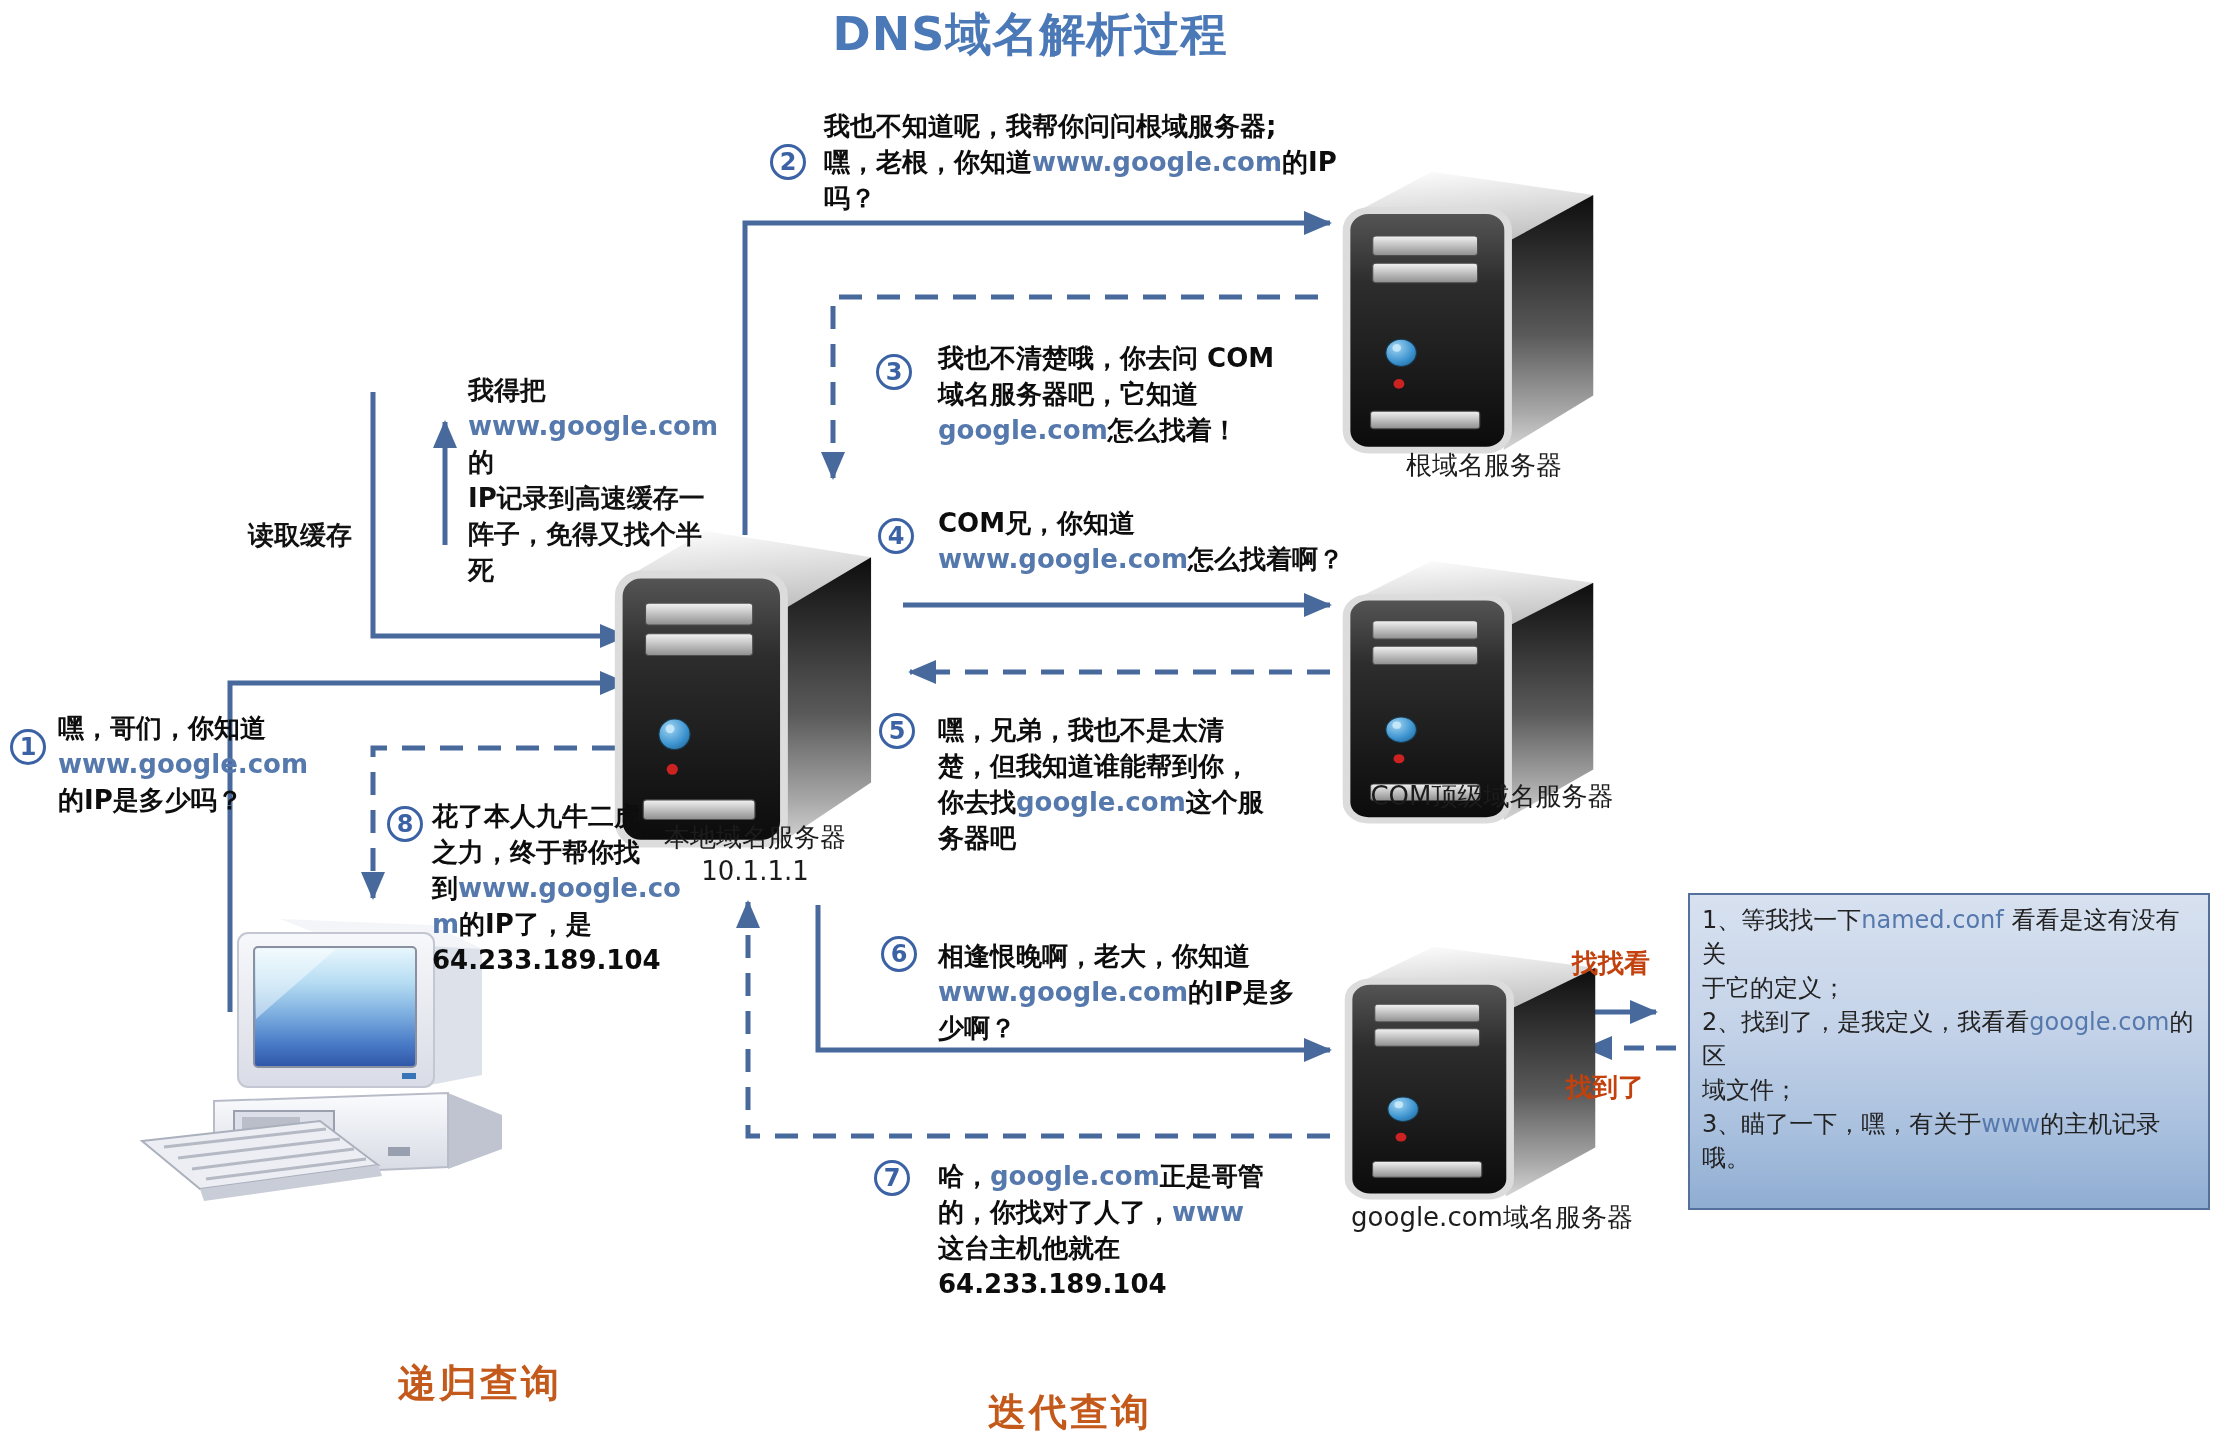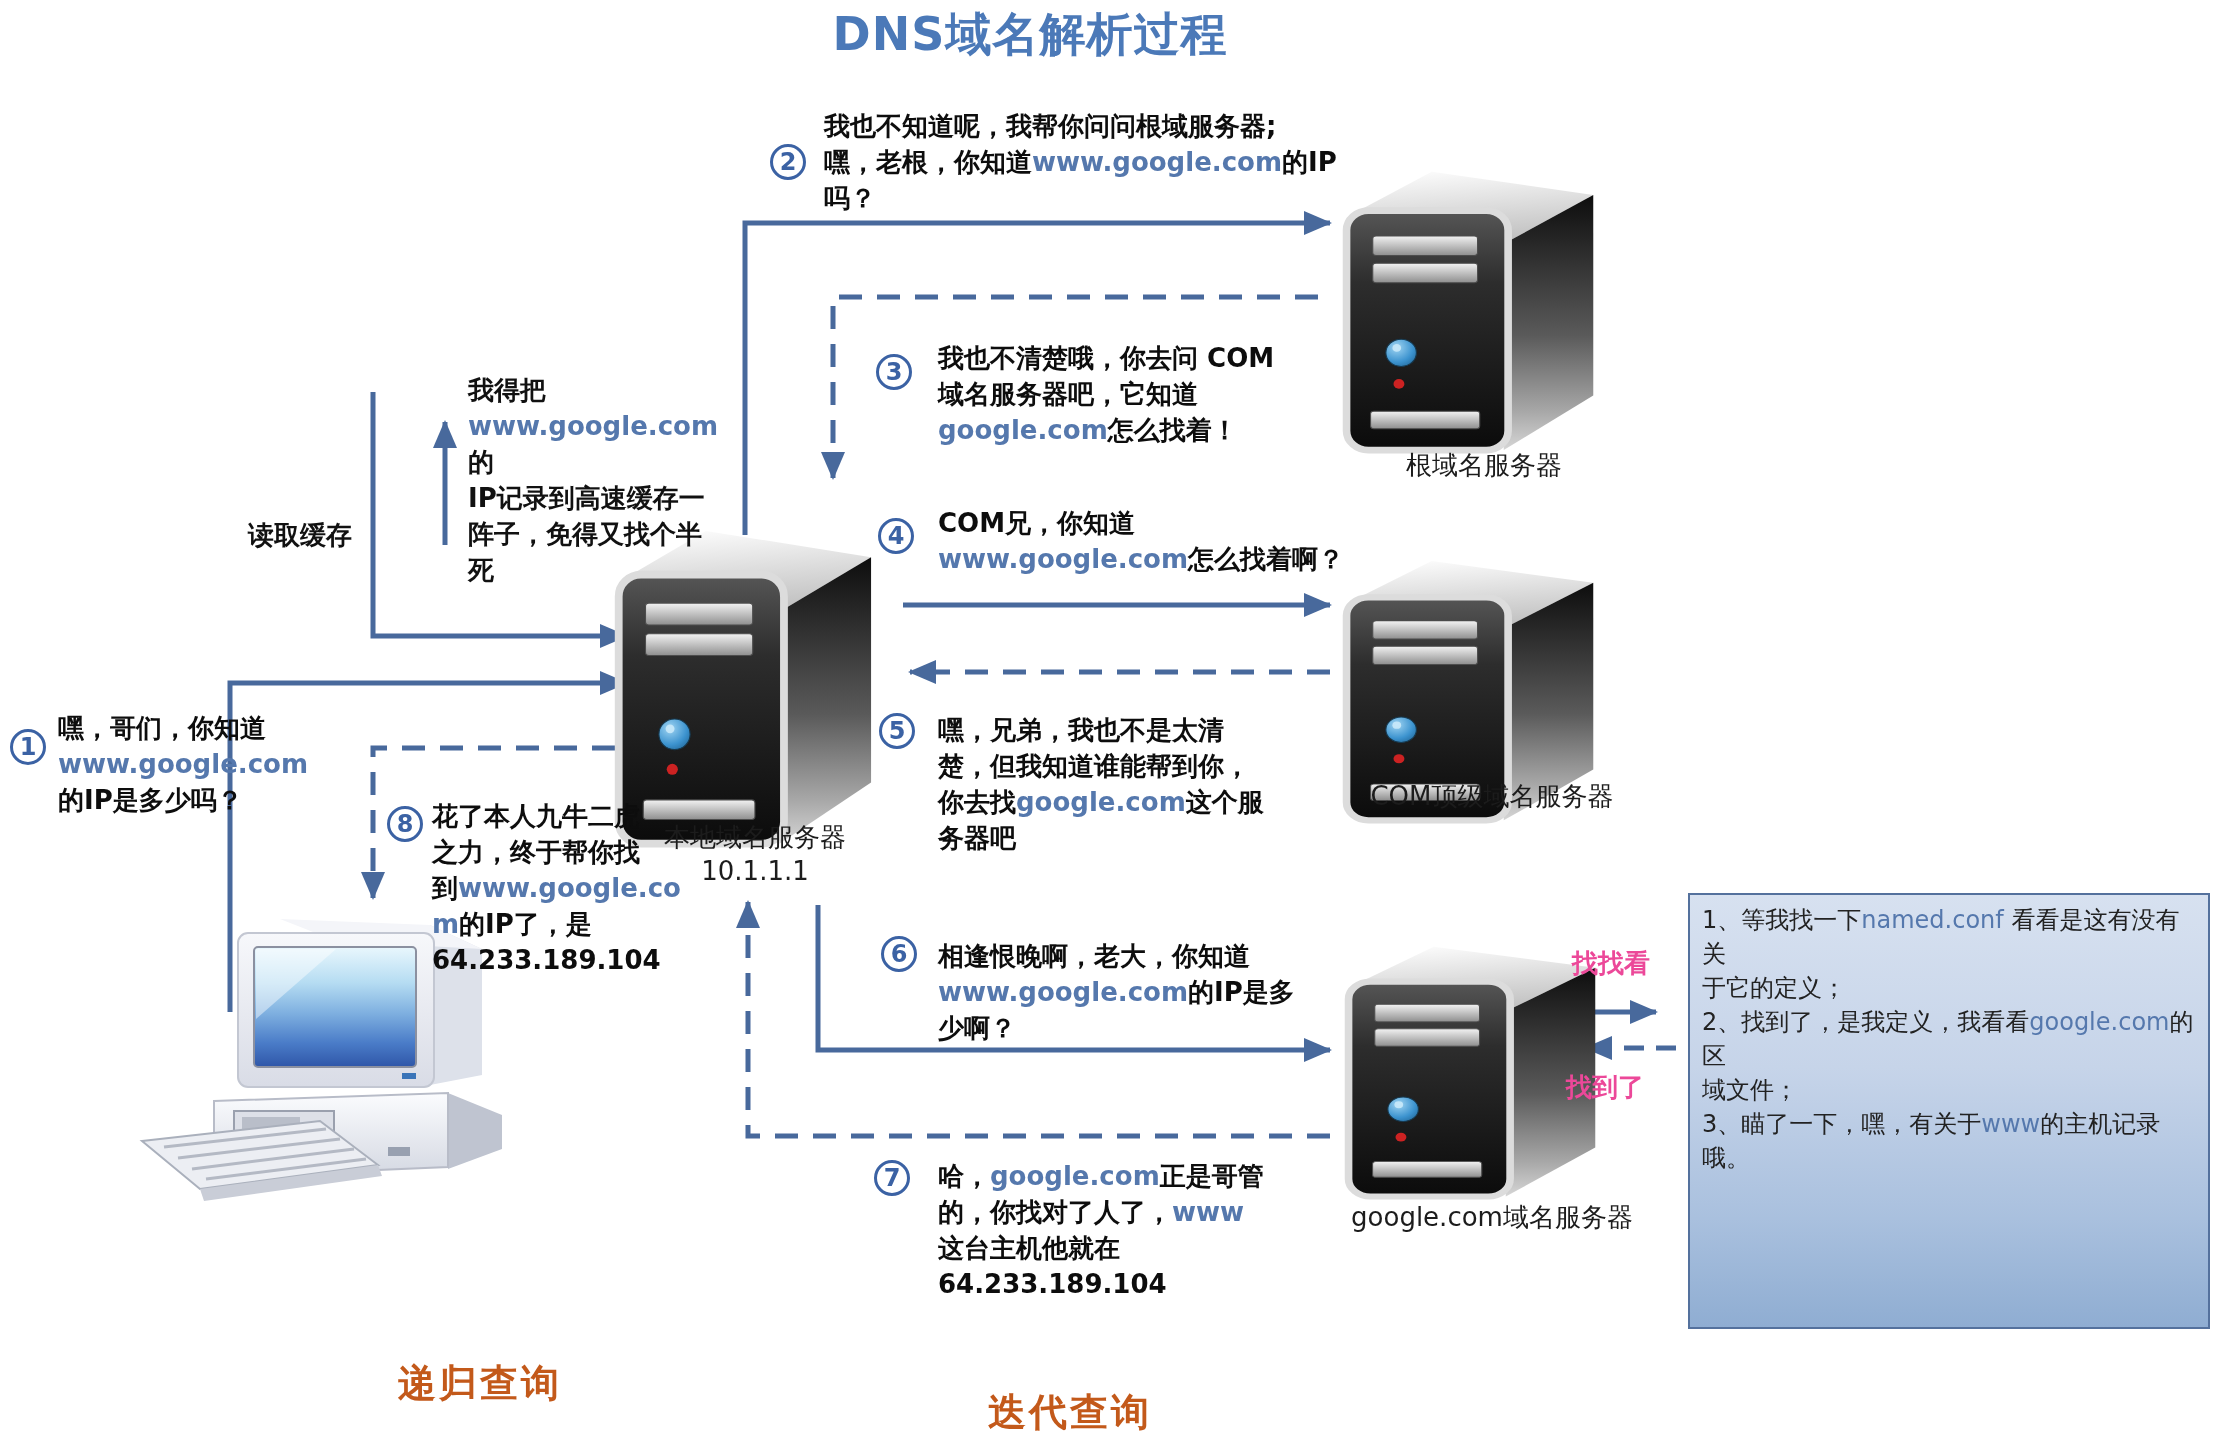--- a/index.html
+++ b/index.html
@@ -34,25 +34,25 @@
   .note-write{position:absolute;left:468px;top:372px;width:260px;
               font-weight:bold;font-size:26px;line-height:36px;}
   .label-read{position:absolute;left:248px;top:518px;font-weight:bold;font-size:26px;}
   
   .server-label{position:absolute;text-align:center;font-size:26px;line-height:34px;color:#1c1c1c;}
   .lbl-local{left:615px;top:820px;width:280px;}
   .lbl-root{left:1354px;top:448px;width:260px;}
   .lbl-com{left:1322px;top:779px;width:340px;}
   .lbl-google{left:1312px;top:1200px;width:360px;}
   
-  .lookup-label{position:absolute;font-weight:bold;font-size:26px;color:#ec4899;}
+  .lookup-label{position:absolute;font-weight:bold;font-size:26px;color:#c2410c;}
   .lk-try{left:1572px;top:946px;}
   .lk-found{left:1566px;top:1070px;}
   
-  .sidebox{position:absolute;left:1688px;top:893px;width:522px;height:436px;box-sizing:border-box;
+  .sidebox{position:absolute;left:1688px;top:893px;width:522px;height:317px;box-sizing:border-box;
            border:2px solid #54719d;padding:8px 12px;color:#222;
            font-size:24px;line-height:34px;
            background:linear-gradient(180deg,#d7e1f0 0%,#c6d4e9 40%,#a9c0de 75%,#8fadd2 100%);}
   
   .footer-label{position:absolute;font-size:38px;font-weight:bold;color:#c3591a;letter-spacing:3px;}
   .f-rec{left:398px;top:1358px;}
   .f-iter{left:988px;top:1358px;margin-top:29px;}
   
   svg.art{position:absolute;}
 </style>

